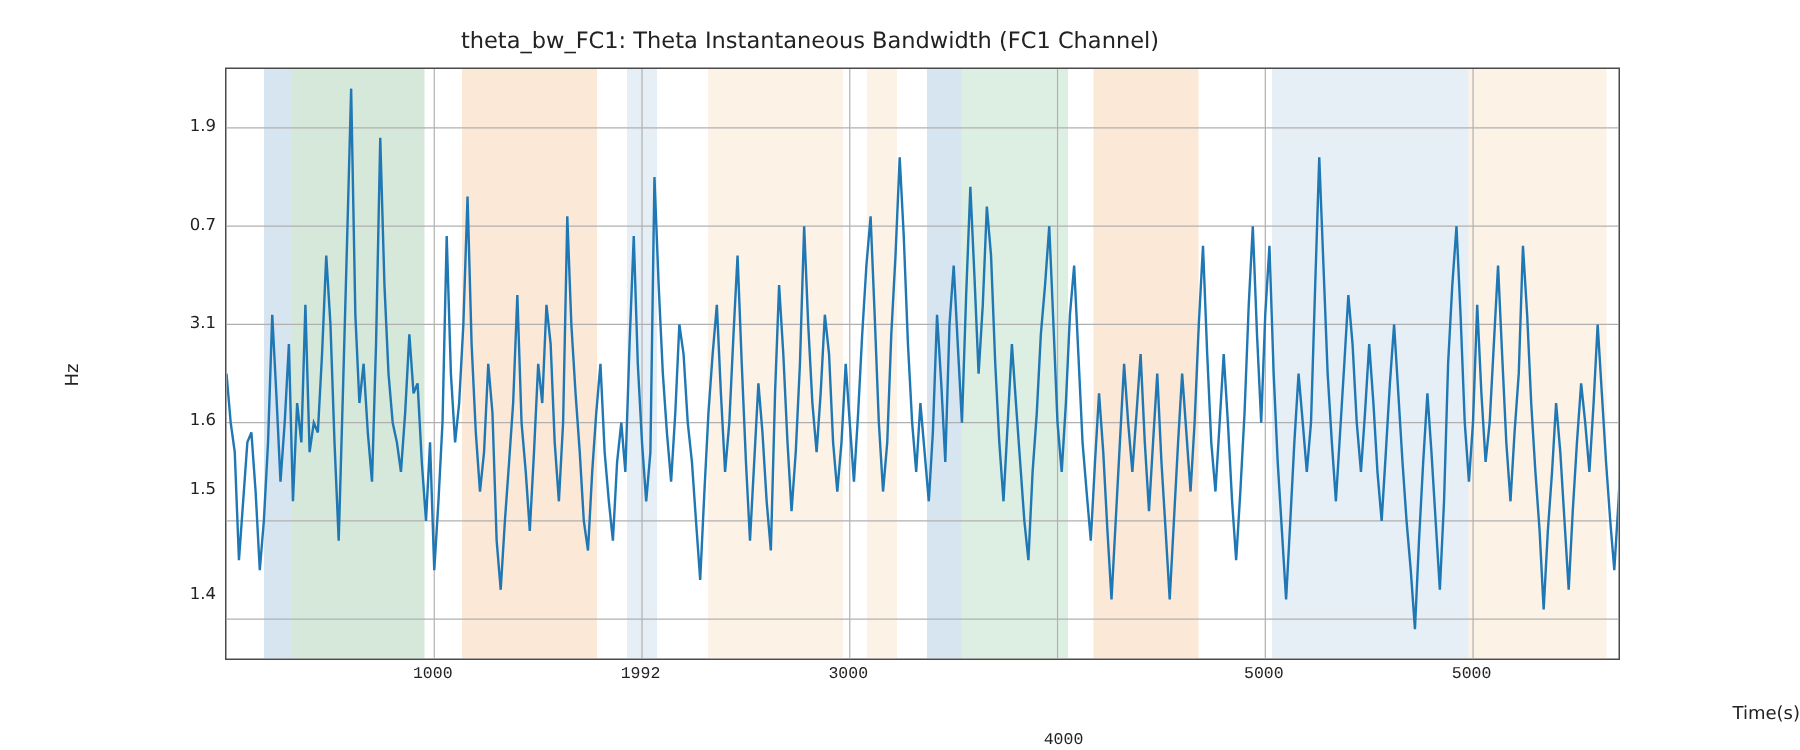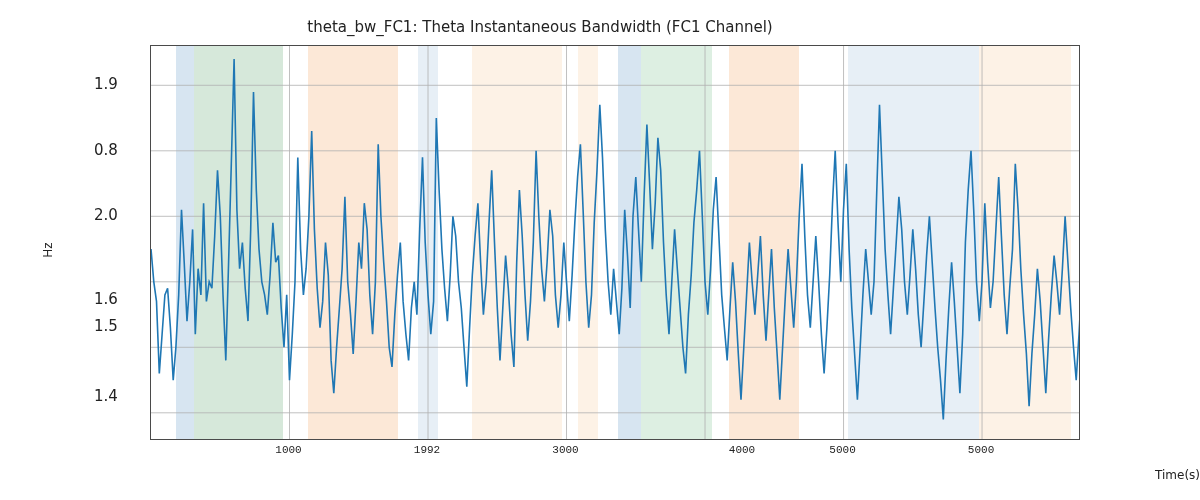--- a/index.html
+++ b/index.html
@@ -56,21 +56,22 @@
     background: #fff;
   }
   .grid line {
     stroke: #b0b0b0;
     stroke-width: 0.8;
   }
   .ticklabel-y {
     position: absolute;
     right: 1056px;
     width: 50px;
-    font-size: 15px;
+    text-align: right;
+    font-size: 11px;
     color: #222;
     transform: translateY(-50%);
   }
   .ticklabel-x {
     position: absolute;
     top: 444px;
     font-size: 11px;
     color: #222;
     transform: translateX(-50%);
     font-family: Liberation Mono, monospace;
@@ -132,27 +133,27 @@
           <line y1="104.79999999999995" y2="104.79999999999995" x1="0" x2="928"></line>
           <line y1="39.30000000000001" y2="39.30000000000001" x1="0" x2="928"></line>
         </g>
       <polyline id="series-line" fill="none" stroke-width="1.6" points="0.0,203.1 2.8,235.8 5.5,255.4 8.3,327.5 11.1,288.2 13.9,248.9 16.6,242.3 19.4,281.7 22.2,334.1 24.9,301.3 27.7,248.9 30.5,163.8 33.2,216.2 36.0,275.1 38.8,235.8 41.6,183.4 44.3,288.2 47.1,222.7 49.9,248.9 52.6,157.2 55.4,255.4 58.2,235.8 60.9,242.3 63.7,190.0 66.5,124.4 69.3,170.3 72.0,248.9 74.8,314.4 77.6,216.2 80.3,117.9 83.1,13.1 85.9,163.8 88.6,222.7 91.4,196.5 94.2,242.3 97.0,275.1 99.7,183.4 102.5,45.9 105.3,144.1 108.0,203.1 110.8,235.8 113.6,248.9 116.3,268.6 119.1,229.2 121.9,176.9 124.7,216.2 127.4,209.6 130.2,262.0 133.0,301.3 135.7,248.9 138.5,334.1 141.3,288.2 144.0,235.8 146.8,111.4 149.6,203.1 152.4,248.9 155.1,222.7 157.9,170.3 160.7,85.1 163.4,183.4 166.2,242.3 169.0,281.7 171.7,255.4 174.5,196.5 177.3,229.2 180.1,314.4 182.8,347.2 185.6,301.3 188.4,262.0 191.1,222.7 193.9,150.7 196.7,235.8 199.5,268.6 202.2,307.9 205.0,255.4 207.8,196.5 210.5,222.7 213.3,157.2 216.1,183.4 218.8,248.9 221.6,288.2 224.4,235.8 227.2,98.2 229.9,170.3 232.7,216.2 235.5,255.4 238.2,301.3 241.0,321.0 243.8,268.6 246.5,229.2 249.3,196.5 252.1,255.4 254.9,288.2 257.6,314.4 260.4,262.0 263.2,235.8 265.9,268.6 268.7,183.4 271.5,111.4 274.2,196.5 277.0,248.9 279.8,288.2 282.6,255.4 285.3,72.0 288.1,144.1 290.9,203.1 293.6,242.3 296.4,275.1 299.2,229.2 301.9,170.3 304.7,190.0 307.5,235.8 310.3,262.0 313.0,301.3 315.8,340.6 318.6,281.7 321.3,229.2 324.1,190.0 326.9,157.2 329.6,216.2 332.4,268.6 335.2,235.8 338.0,176.9 340.7,124.4 343.5,196.5 346.3,262.0 349.0,314.4 351.8,262.0 354.6,209.6 357.3,242.3 360.1,288.2 362.9,321.0 365.7,216.2 368.4,144.1 371.2,190.0 374.0,248.9 376.7,294.8 379.5,255.4 382.3,196.5 385.1,104.8 387.8,170.3 390.6,222.7 393.4,255.4 396.1,216.2 398.9,163.8 401.7,190.0 404.4,248.9 407.2,281.7 410.0,248.9 412.8,196.5 415.5,235.8 418.3,275.1 421.1,229.2 423.8,176.9 426.6,131.0 429.4,98.2 432.1,163.8 434.9,235.8 437.7,281.7 440.5,248.9 443.2,176.9 446.0,124.4 448.8,58.9 451.5,111.4 454.3,183.4 457.1,235.8 459.8,268.6 462.6,222.7 465.4,255.4 468.2,288.2 470.9,242.3 473.7,163.8 476.5,209.6 479.2,262.0 482.0,170.3 484.8,131.0 487.5,183.4 490.3,235.8 493.1,150.7 495.9,78.6 498.6,137.5 501.4,203.1 504.2,157.2 506.9,91.7 509.7,124.4 512.5,196.5 515.2,248.9 518.0,288.2 520.8,235.8 523.6,183.4 526.3,222.7 529.1,262.0 531.9,301.3 534.6,327.5 537.4,268.6 540.2,229.2 542.9,176.9 545.7,144.1 548.5,104.8 551.3,170.3 554.0,235.8 556.8,268.6 559.6,222.7 562.3,163.8 565.1,131.0 567.9,190.0 570.7,248.9 573.4,281.7 576.2,314.4 579.0,262.0 581.7,216.2 584.5,255.4 587.3,307.9 590.0,353.7 592.8,301.3 595.6,248.9 598.4,196.5 601.1,235.8 603.9,268.6 606.7,229.2 609.4,190.0 612.2,248.9 615.0,294.8 617.7,248.9 620.5,203.1 623.3,262.0 626.1,307.9 628.8,353.7 631.6,301.3 634.4,248.9 637.1,203.1 639.9,242.3 642.7,281.7 645.4,235.8 648.2,170.3 651.0,117.9 653.8,190.0 656.5,248.9 659.3,281.7 662.1,235.8 664.8,190.0 667.6,235.8 670.4,288.2 673.1,327.5 675.9,281.7 678.7,229.2 681.5,157.2 684.2,104.8 687.0,176.9 689.8,235.8 692.5,163.8 695.3,117.9 698.1,203.1 700.8,262.0 703.6,307.9 706.4,353.7 709.2,301.3 711.9,248.9 714.7,203.1 717.5,235.8 720.2,268.6 723.0,235.8 725.8,144.1 728.5,58.9 731.3,131.0 734.1,203.1 736.9,248.9 739.6,288.2 742.4,242.3 745.2,196.5 747.9,150.7 750.7,183.4 753.5,235.8 756.3,268.6 759.0,229.2 761.8,183.4 764.6,222.7 767.3,268.6 770.1,301.3 772.9,255.4 775.6,209.6 778.4,170.3 781.2,216.2 784.0,262.0 786.7,301.3 789.5,334.1 792.3,373.4 795.0,314.4 797.8,262.0 800.6,216.2 803.3,255.4 806.1,301.3 808.9,347.2 811.7,288.2 814.4,196.5 817.2,144.1 820.0,104.8 822.7,163.8 825.5,235.8 828.3,275.1 831.0,235.8 833.8,157.2 836.6,216.2 839.4,262.0 842.1,235.8 844.9,183.4 847.7,131.0 850.4,190.0 853.2,248.9 856.0,288.2 858.7,242.3 861.5,203.1 864.3,117.9 867.1,163.8 869.8,222.7 872.6,268.6 875.4,307.9 878.1,360.3 880.9,307.9 883.7,268.6 886.4,222.7 889.2,255.4 892.0,301.3 894.8,347.2 897.5,294.8 900.3,248.9 903.1,209.6 905.8,235.8 908.6,268.6 911.4,222.7 914.1,170.3 916.9,216.2 919.7,262.0 922.5,301.3 925.2,334.1 928.0,288.2 930.8,235.8 933.5,183.4 936.3,222.7 939.1,268.6" stroke="#1f77b4"></polyline>
     </svg>
   </div>
 
   <div id="yticklabels">
       <div class="ticklabel-y" style="top: 396px;">1.4</div>
       <div class="ticklabel-y" style="top: 326px;">1.5</div>
-      <div class="ticklabel-y" style="top: 299px;">1.6</div>
-      <div class="ticklabel-y" style="top: 215.3px;">2.0</div>
-      <div class="ticklabel-y" style="top: 149.8px;">0.8</div>
+      <div class="ticklabel-y" style="top: 280px;">1.6</div>
+      <div class="ticklabel-y" style="top: 215.3px;">3.1</div>
+      <div class="ticklabel-y" style="top: 149.8px;">0.7</div>
       <div class="ticklabel-y" style="top: 84.3px;">1.9</div>
     </div>
   <div id="xticklabels">
       <div class="ticklabel-x" style="left: 288.507px;">1000</div>
       <div class="ticklabel-x" style="left: 427.015px;">1992</div>
       <div class="ticklabel-x" style="left: 565.522px;">3000</div>
-      <div class="ticklabel-x" style="left: 742px;">4000</div>
+      <div class="ticklabel-x" style="left: 709px; margin-top: 44px;">4000</div>
       <div class="ticklabel-x" style="left: 842.537px;">5000</div>
       <div class="ticklabel-x" style="left: 981.045px;">5000</div>
     </div>
 
 </div>
 
 </body></html>

